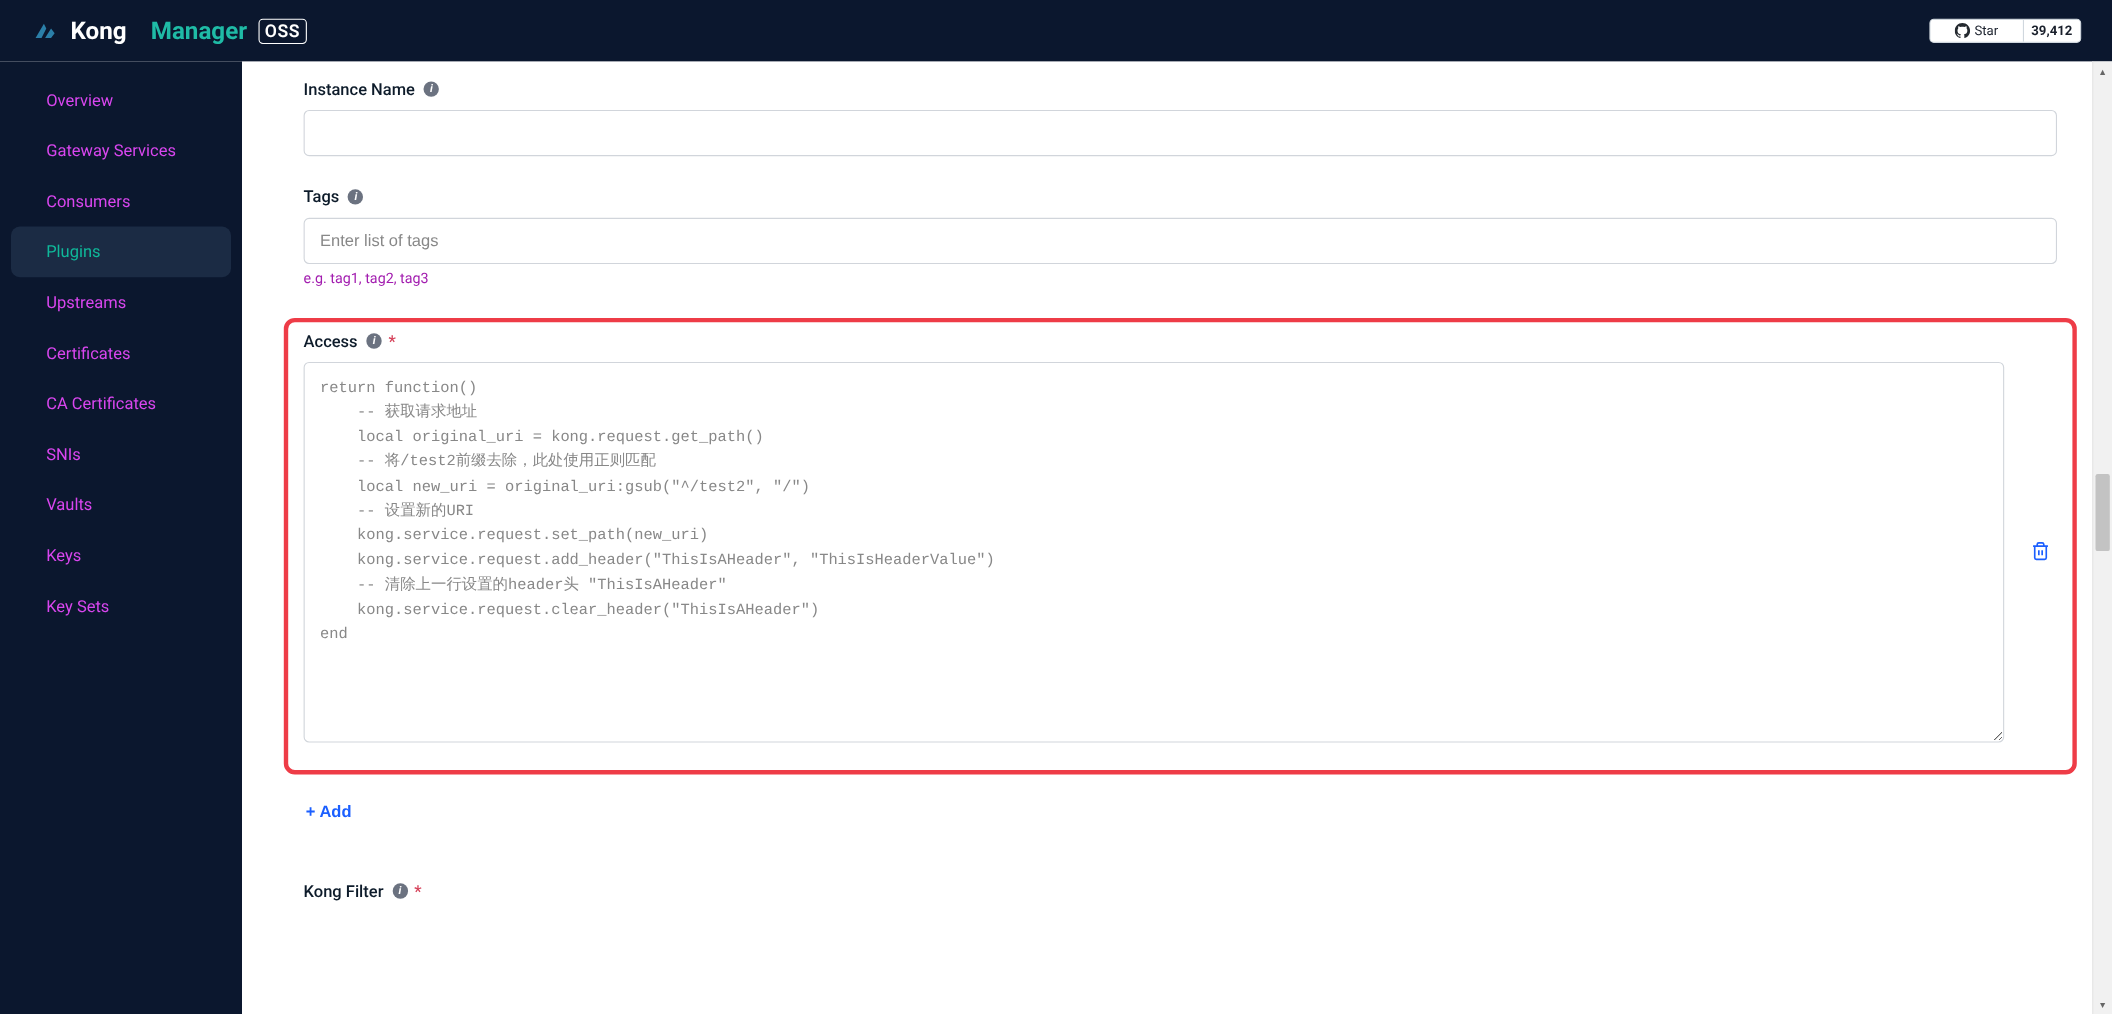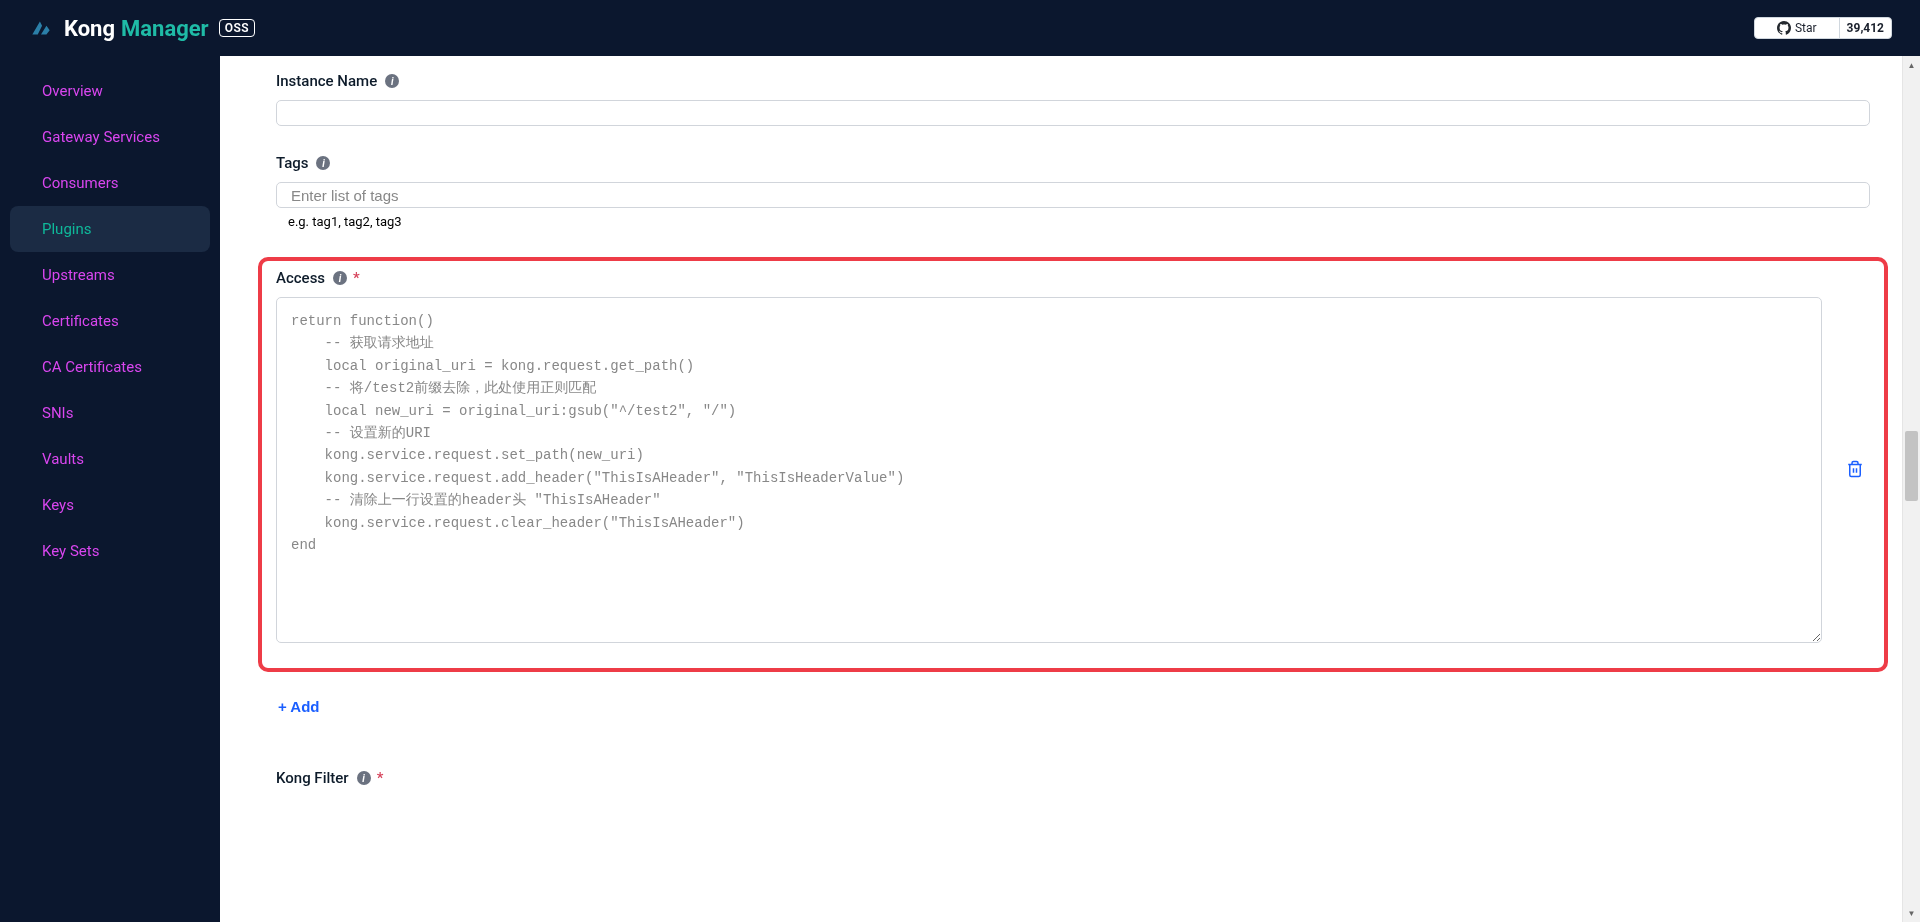--- a/index.html
+++ b/index.html
@@ -8,26 +8,26 @@
     .header {
       background: #0b172e;
       height: 56px;
       display: flex;
       align-items: center;
       padding: 0 28px;
       justify-content: space-between;
     }
     .logo-area { display: flex; align-items: center; gap: 10px; }
     .logo-icon { width: 26px; height: 26px; color: #2b7fa8; }
-    .logo-text { display: flex; align-items: center; gap: 6px; font-size: 22px; font-weight: 700; }
+    .logo-text { display: flex; align-items: center; gap: 22px; font-size: 22px; font-weight: 700; }
     .logo-kong { color: #fff; }
     .logo-manager { color: #1fbba6; }
     .oss-badge {
       border: 1px solid #fff; color: #fff; border-radius: 4px;
-      font-size: 12px; padding: 1px 5px; letter-spacing: 0.5px; font-weight: 600;
+      font-size: 16px; padding: 1px 5px; letter-spacing: 0.5px; font-weight: 600;
     }
     .github-star {
       background: #fff; border-radius: 4px; display: flex; align-items: center;
       font-size: 12px; height: 22px; border: 1px solid #d0d7de; overflow: hidden;
     }
     .gh-star-btn { display: flex; align-items: center; gap: 4px; padding: 0 22px; border-right: 1px solid #d0d7de; height: 100%; }
     .gh-count { padding: 0 7px; font-weight: 700; }
 
     .layout { display: flex; height: calc(922px - 56px); }
     .sidebar { width: 220px; background: #0b172e; padding-top: 12px; flex-shrink: 0; }
@@ -44,25 +44,25 @@
     .field { margin-bottom: 28px; }
     .field-label { display: flex; align-items: center; gap: 8px; font-size: 15px; font-weight: 500; color: #0d1b2a; margin-bottom: 10px; }
     .info-icon {
       width: 14px; height: 14px; border-radius: 50%; background: #6b7280;
       color: #fff; display: inline-flex; align-items: center; justify-content: center;
       font-size: 10px; font-style: italic; font-weight: bold;
     }
     .required { color: #d6435b; margin-left: -2px; }
 
     .input {
-      width: 100%; height: 26px; border: 1px solid #d1d5db; border-radius: 5px;
+      width: 100%; height: 42px; border: 1px solid #d1d5db; border-radius: 5px;
       padding: 0 14px; font-size: 15px; color: #7f1d1d; background: #fff;
     }
     .input::placeholder { color: #888; }
-    .hint { font-size: 13px; color: #000000; margin-top: 6px; margin-left: 12px; }
+    .hint { font-size: 13px; color: #a21caf; margin-top: 6px; }
 
     .highlighted-section {
       border: 4px solid #ee3c47; border-radius: 10px; padding: 8px 14px 25px; margin: 0 -18px;
     }
 
     .code-row { display: flex; align-items: center; gap: 18px; }
     .code-area {
       flex: 1; min-height: 346px; border: 1px solid #d1d5db; border-radius: 5px;
       padding: 12px 14px; font-family: "SFMono-Regular", Consolas, "Courier New", monospace;
       font-size: 14px; line-height: 1.6; color: #888; resize: both; white-space: pre; overflow: auto;

